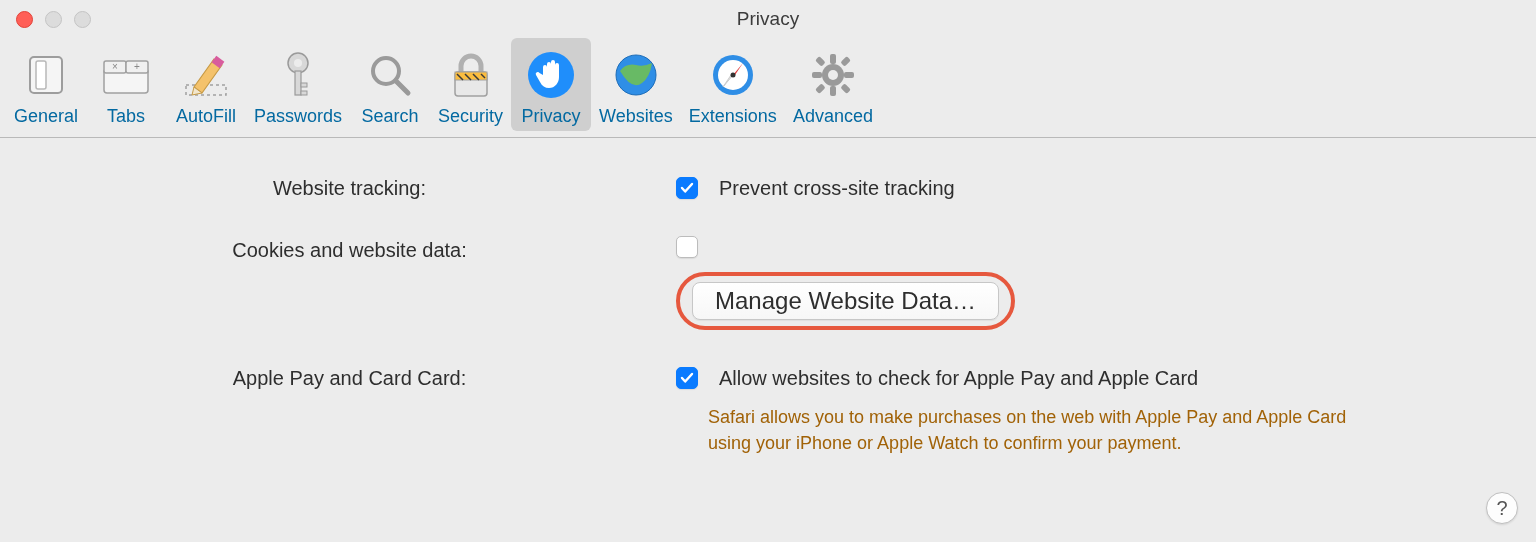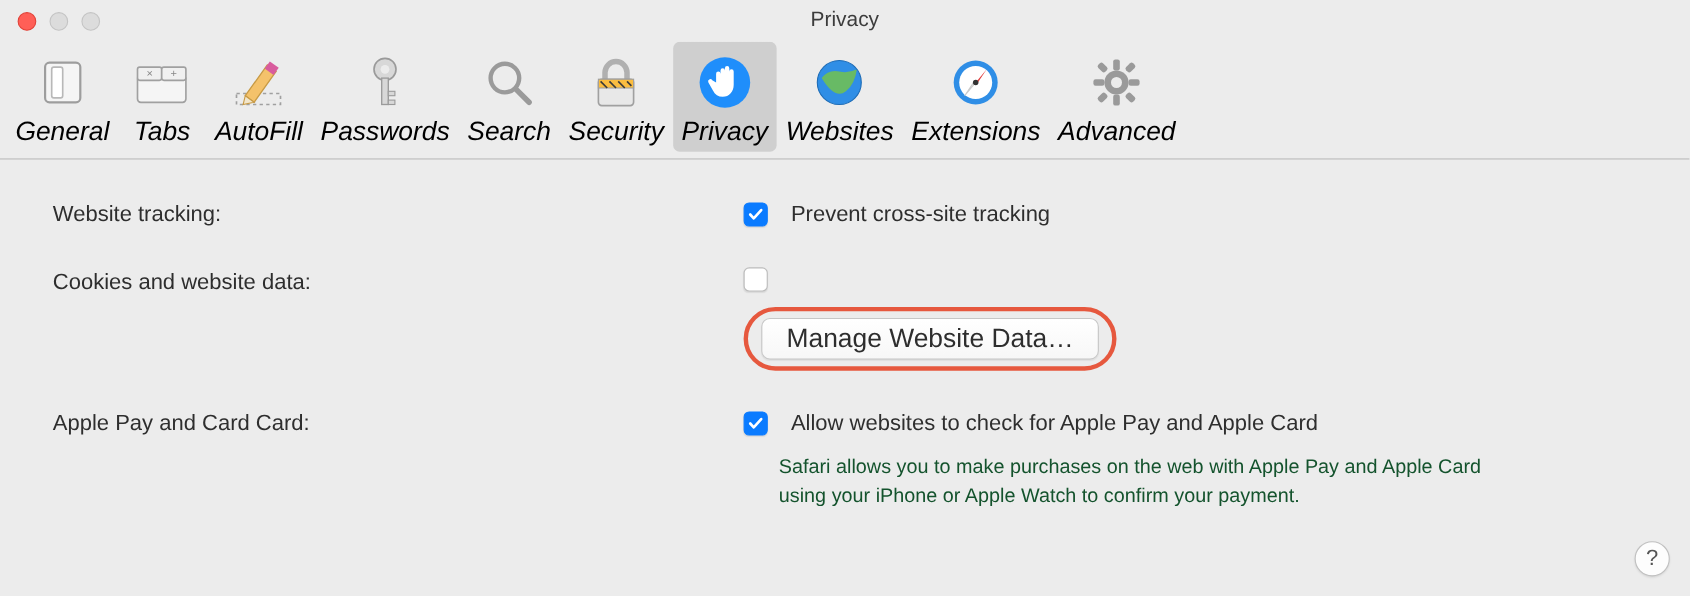--- a/index.html
+++ b/index.html
@@ -63,40 +63,39 @@
     .tool-item.selected {
       background: #cfcfcf;
     }
     .tool-item .icon-slot {
       height: 58px;
       display: flex;
       align-items: center;
       justify-content: center;
     }
     .tool-item .label {
-      font-size: 24px;
-      color: #000000;
+      font-size: 18px;
+      color: #0369a1;
       margin-top: 2px;
-      font-style: italic;
     }
 
     
     .content {
       padding: 36px 48px 0 48px;
       font-size: 20px;
       color: #2e2e2e;
     }
     .row {
       display: flex;
       align-items: flex-start;
       margin-bottom: 34px;
     }
     .row .lhs {
       width: 628px;
-      text-align: left;
+      text-align: center;
       padding-right: 25px;
       padding-top: 0;
       line-height: 28px;
     }
     .row .rhs {
       flex: 1;
       display: flex;
       flex-direction: column;
       gap: 12px;
     }
@@ -139,21 +138,21 @@
     .highlight-ring {
       border: 4px solid #e6583e;
       border-radius: 34px;
       padding: 6px 12px;
       width: fit-content;
       margin-top: 2px;
     }
 
     .desc {
       font-size: 18px;
-      color: #14532d;
+      color: #a16207;
       line-height: 26px;
       max-width: 680px;
       margin-left: 32px;
     }
 
     .help-btn {
       position: absolute;
       right: 18px;
       bottom: 18px;
       width: 32px;

